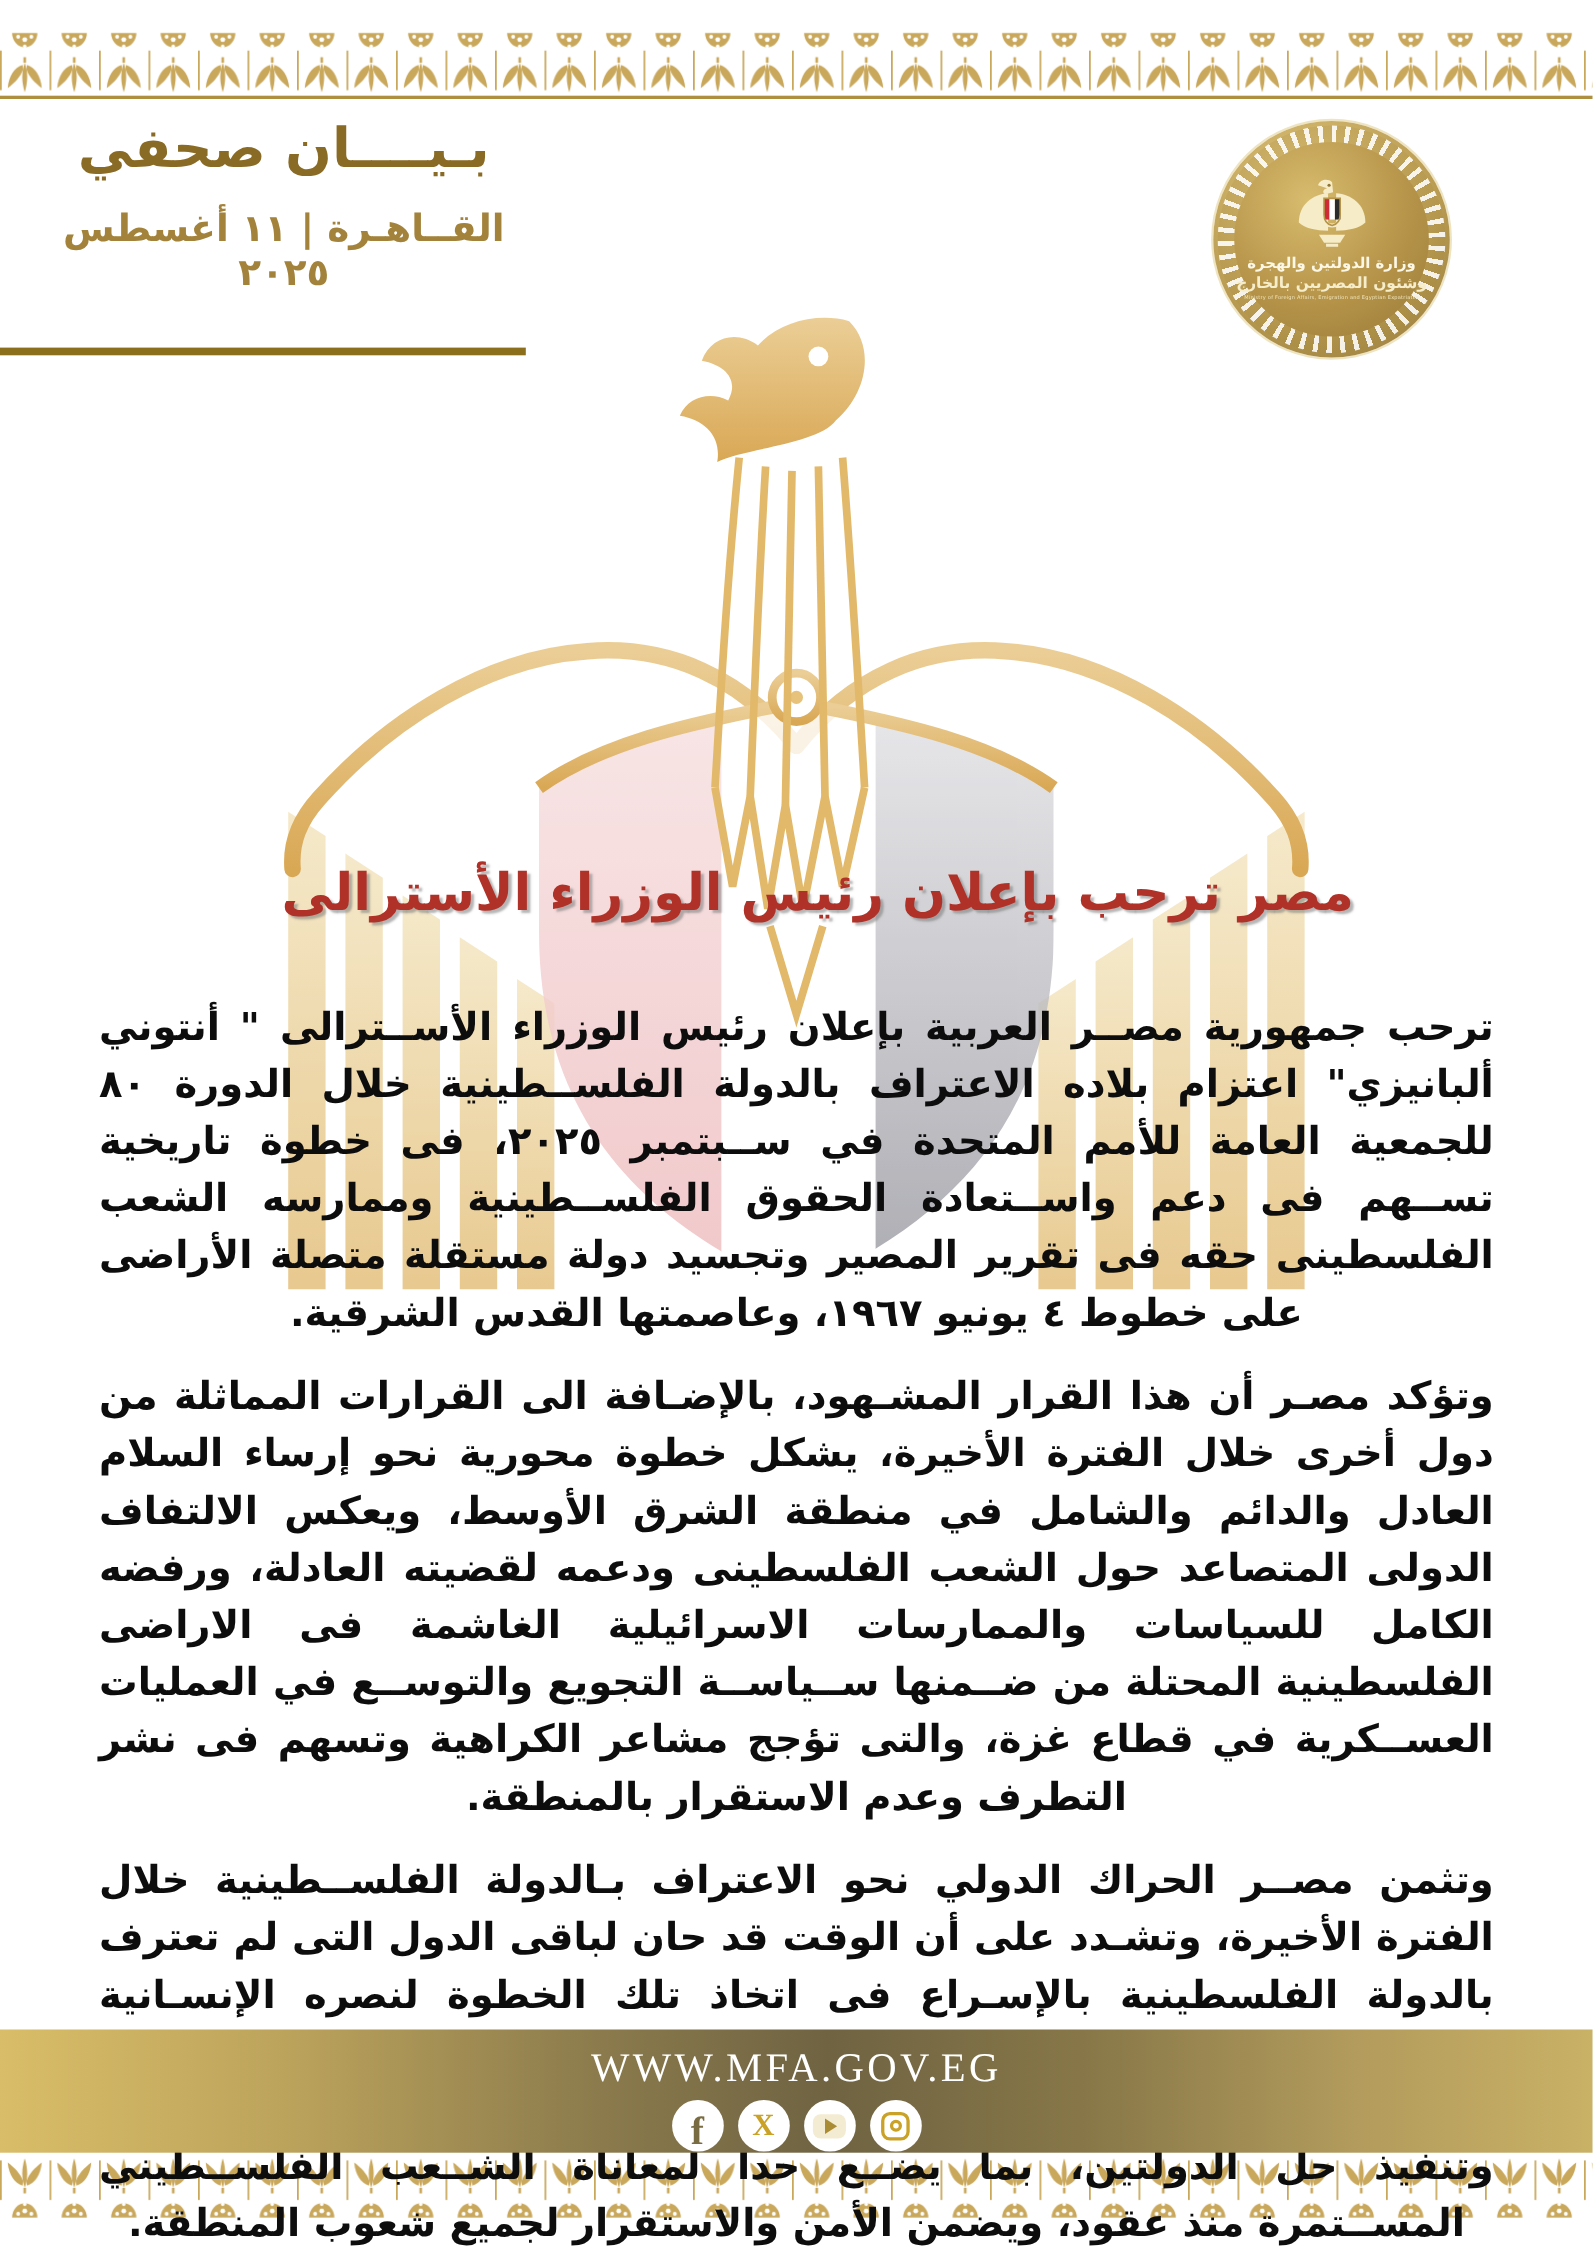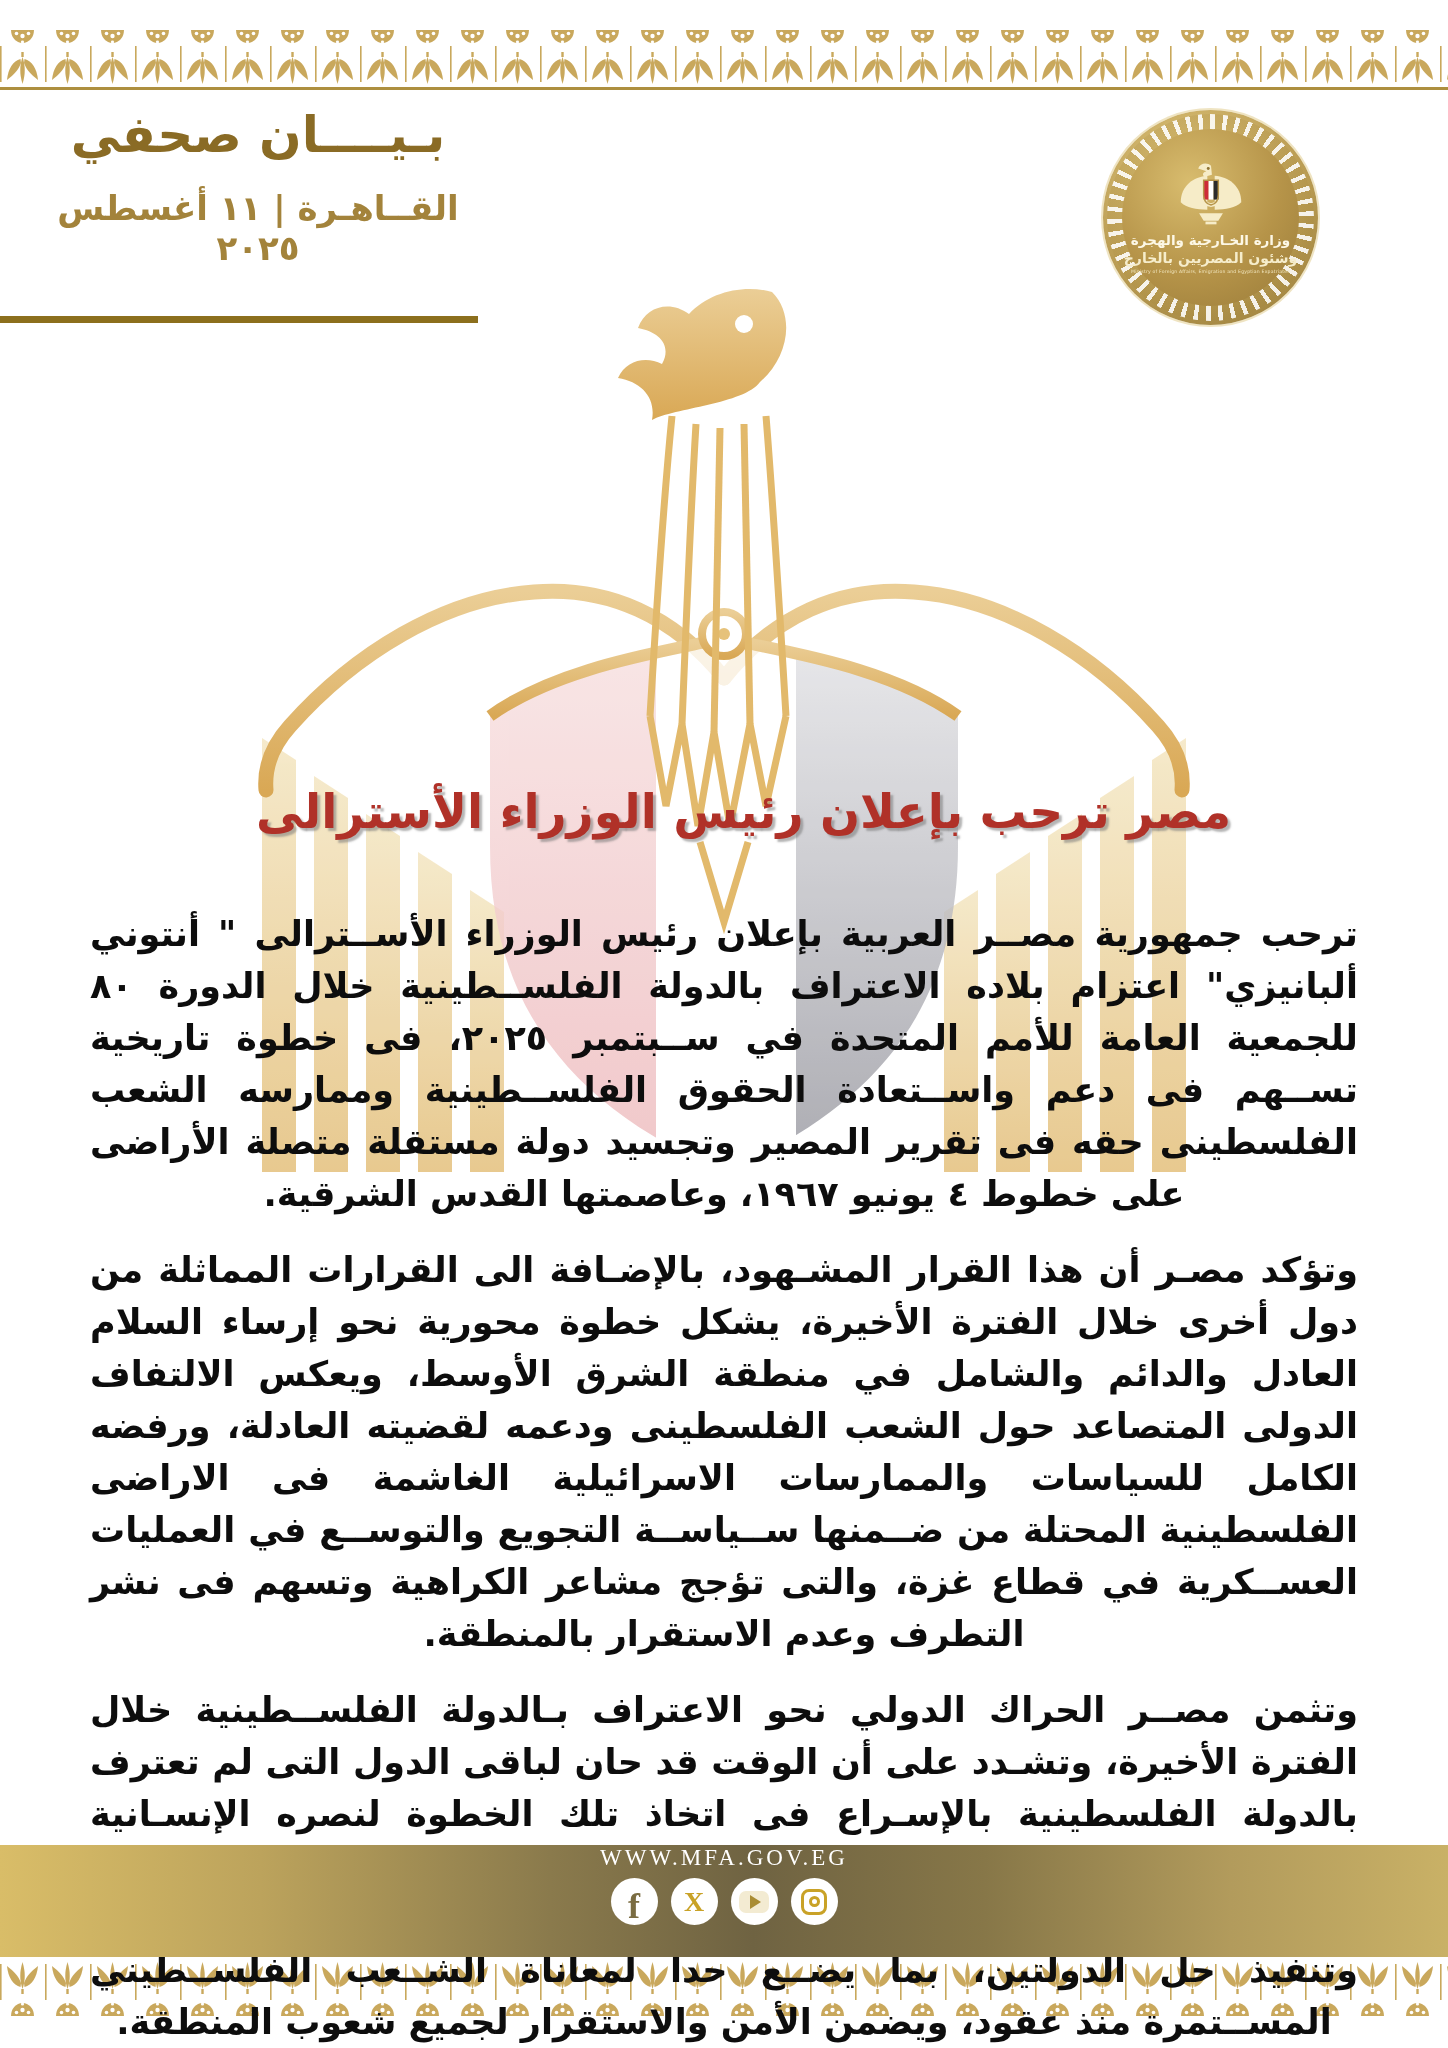--- a/index.html
+++ b/index.html
@@ -43,21 +43,21 @@
   
   .body-text { position:absolute; left:90px; top:908px; width:1268px; z-index:2;
                direction:rtl; color:#0d0d0d; font-weight:700; font-size:35px; line-height:52px;
                text-align:justify; text-align-last:center; }
   .body-text p { margin-bottom:24px; }
 
   
   .footer-band { position:absolute; left:0; top:1845px; width:1448px; height:112px; z-index:3;
                  background:linear-gradient(90deg,#D9BD68 0%, #BCA35C 18%, #8A7A4C 38%, #6F6342 52%, #877748 68%, #B29B5C 85%, #C9B166 100%);
                  display:flex; flex-direction:column; align-items:center; }
-  .website { font-family:"Liberation Serif", serif; font-size:23px; letter-spacing:3px; color:#ffffff; }
+  .website { margin-top:14px; font-family:"Liberation Serif", serif; font-size:37px; letter-spacing:3px; color:#ffffff; }
   .social-row { margin-top:7px; display:flex; gap:13px; }
   .social { width:47px; height:47px; border-radius:50%; background:#ffffff; position:relative;
             display:flex; align-items:center; justify-content:center; cursor:pointer; }
   .fb-glyph { font-family:"Liberation Serif", serif; font-weight:700; font-size:36px; color:#7A6C42; margin-top:8px; }
   .x-glyph { font-family:"Liberation Serif", serif; font-weight:700; font-size:28px; color:#C9A227; }
   .yt-box { width:30px; height:22px; border-radius:7px; background:#F3EBD2; display:flex; align-items:center; justify-content:center; }
   .yt-tri { width:0; height:0; border-left:11px solid #A98C34; border-top:7px solid transparent; border-bottom:7px solid transparent; margin-left:3px; }
   .ig-box { width:26px; height:26px; border:3px solid #C9A227; border-radius:8px; display:flex; align-items:center; justify-content:center; }
   .ig-lens { width:11px; height:11px; border:3px solid #C9A227; border-radius:50%; }
 </style>
@@ -100,21 +100,21 @@
         <path d="M12,44 C12,26 26,16 41,15 L41,52 C29,52 18,50 12,44 Z" fill="#F6ECC8"></path>
         <path d="M78,44 C78,26 64,16 49,15 L49,52 C61,52 72,50 78,44 Z" fill="#F6ECC8"></path>
         <rect x="37" y="20" width="5.4" height="21" fill="#CE2B37"></rect>
         <rect x="42.4" y="20" width="5.4" height="21" fill="#ffffff"></rect>
         <rect x="47.8" y="20" width="5.4" height="21" fill="#2b2b2b"></rect>
         <path d="M37,41 q8,8 16,0 l0,5 q-8,6 -16,0 Z" fill="#F6ECC8"></path>
         <path d="M37,20 h16 v16 q0,9 -8,11 q-8,-2 -8,-11 z" fill="none" stroke="#B69449" stroke-width="1.6"></path>
         <path d="M32,56 h26 l-5,8 h-16 z" fill="#F6ECC8"></path>
         <rect x="39" y="65" width="12" height="3" fill="#F6ECC8"></rect>
       </svg>
-      <div class="seal-line1">وزارة الخـارجية والهجرة</div>
+      <div class="seal-line1">وزارة الدولتين والهجرة</div>
       <div class="seal-line2">وشئون المصريين بالخارج</div>
       <div class="seal-line3">Ministry of Foreign Affairs, Emigration and Egyptian Expatriates</div>
     </div>
   </div>
 
   <svg class="watermark" viewBox="0 0 1040 890">
     <defs>
       <linearGradient id="wg" x1="0" y1="0" x2="0" y2="1">
         <stop offset="0" stop-color="#EBCE96"></stop>
           <stop offset="1" stop-color="#D9A855"></stop>

